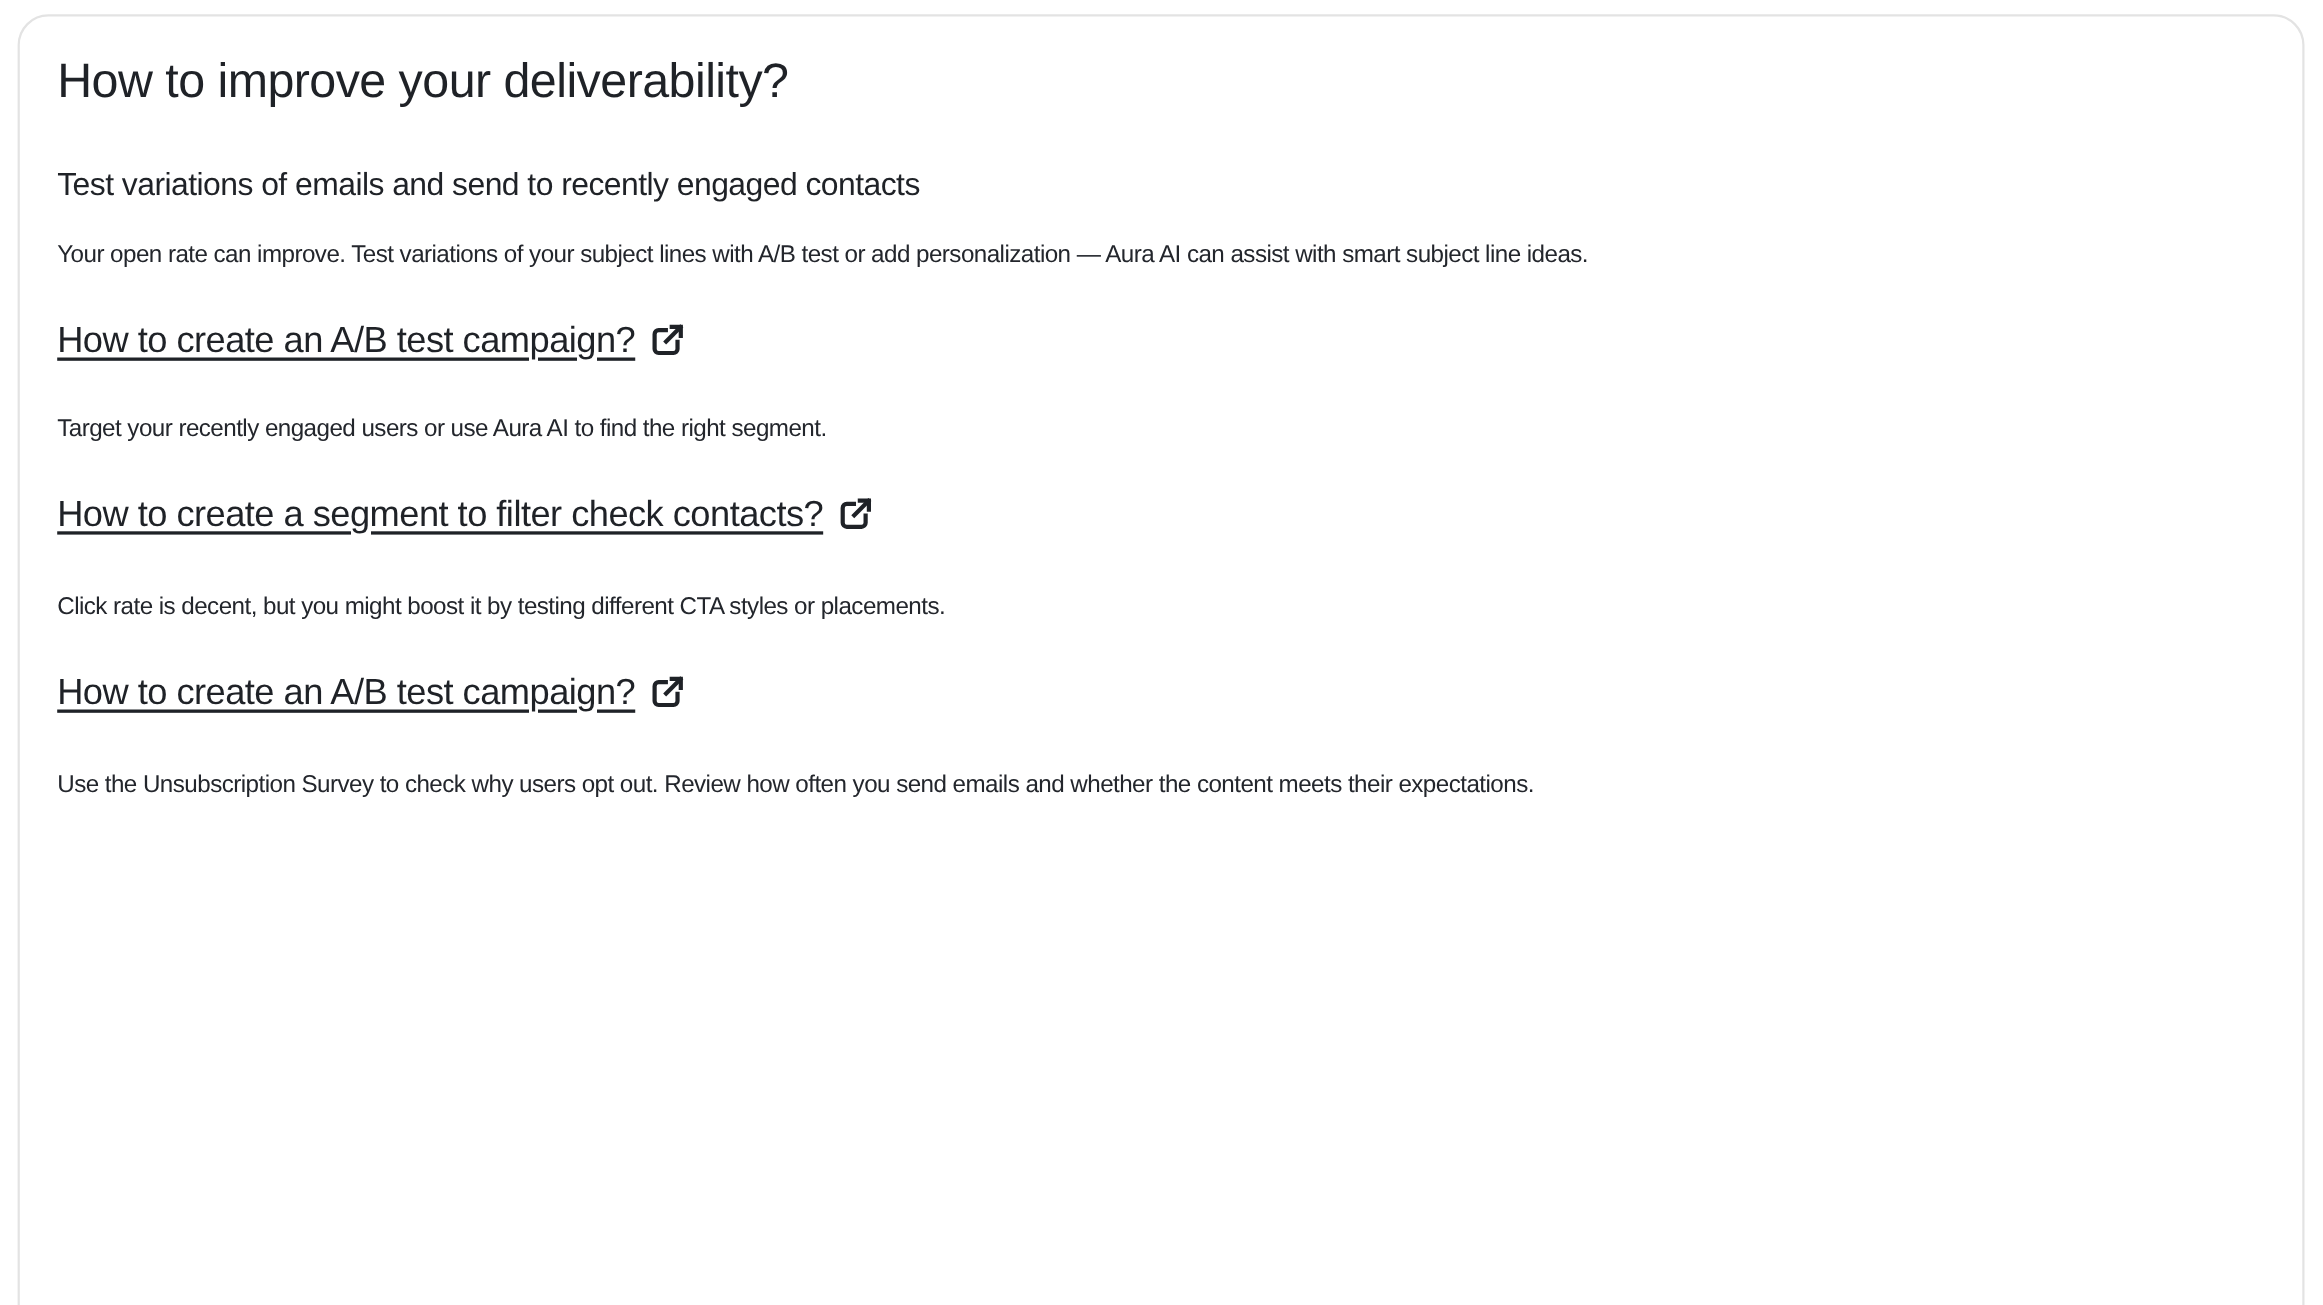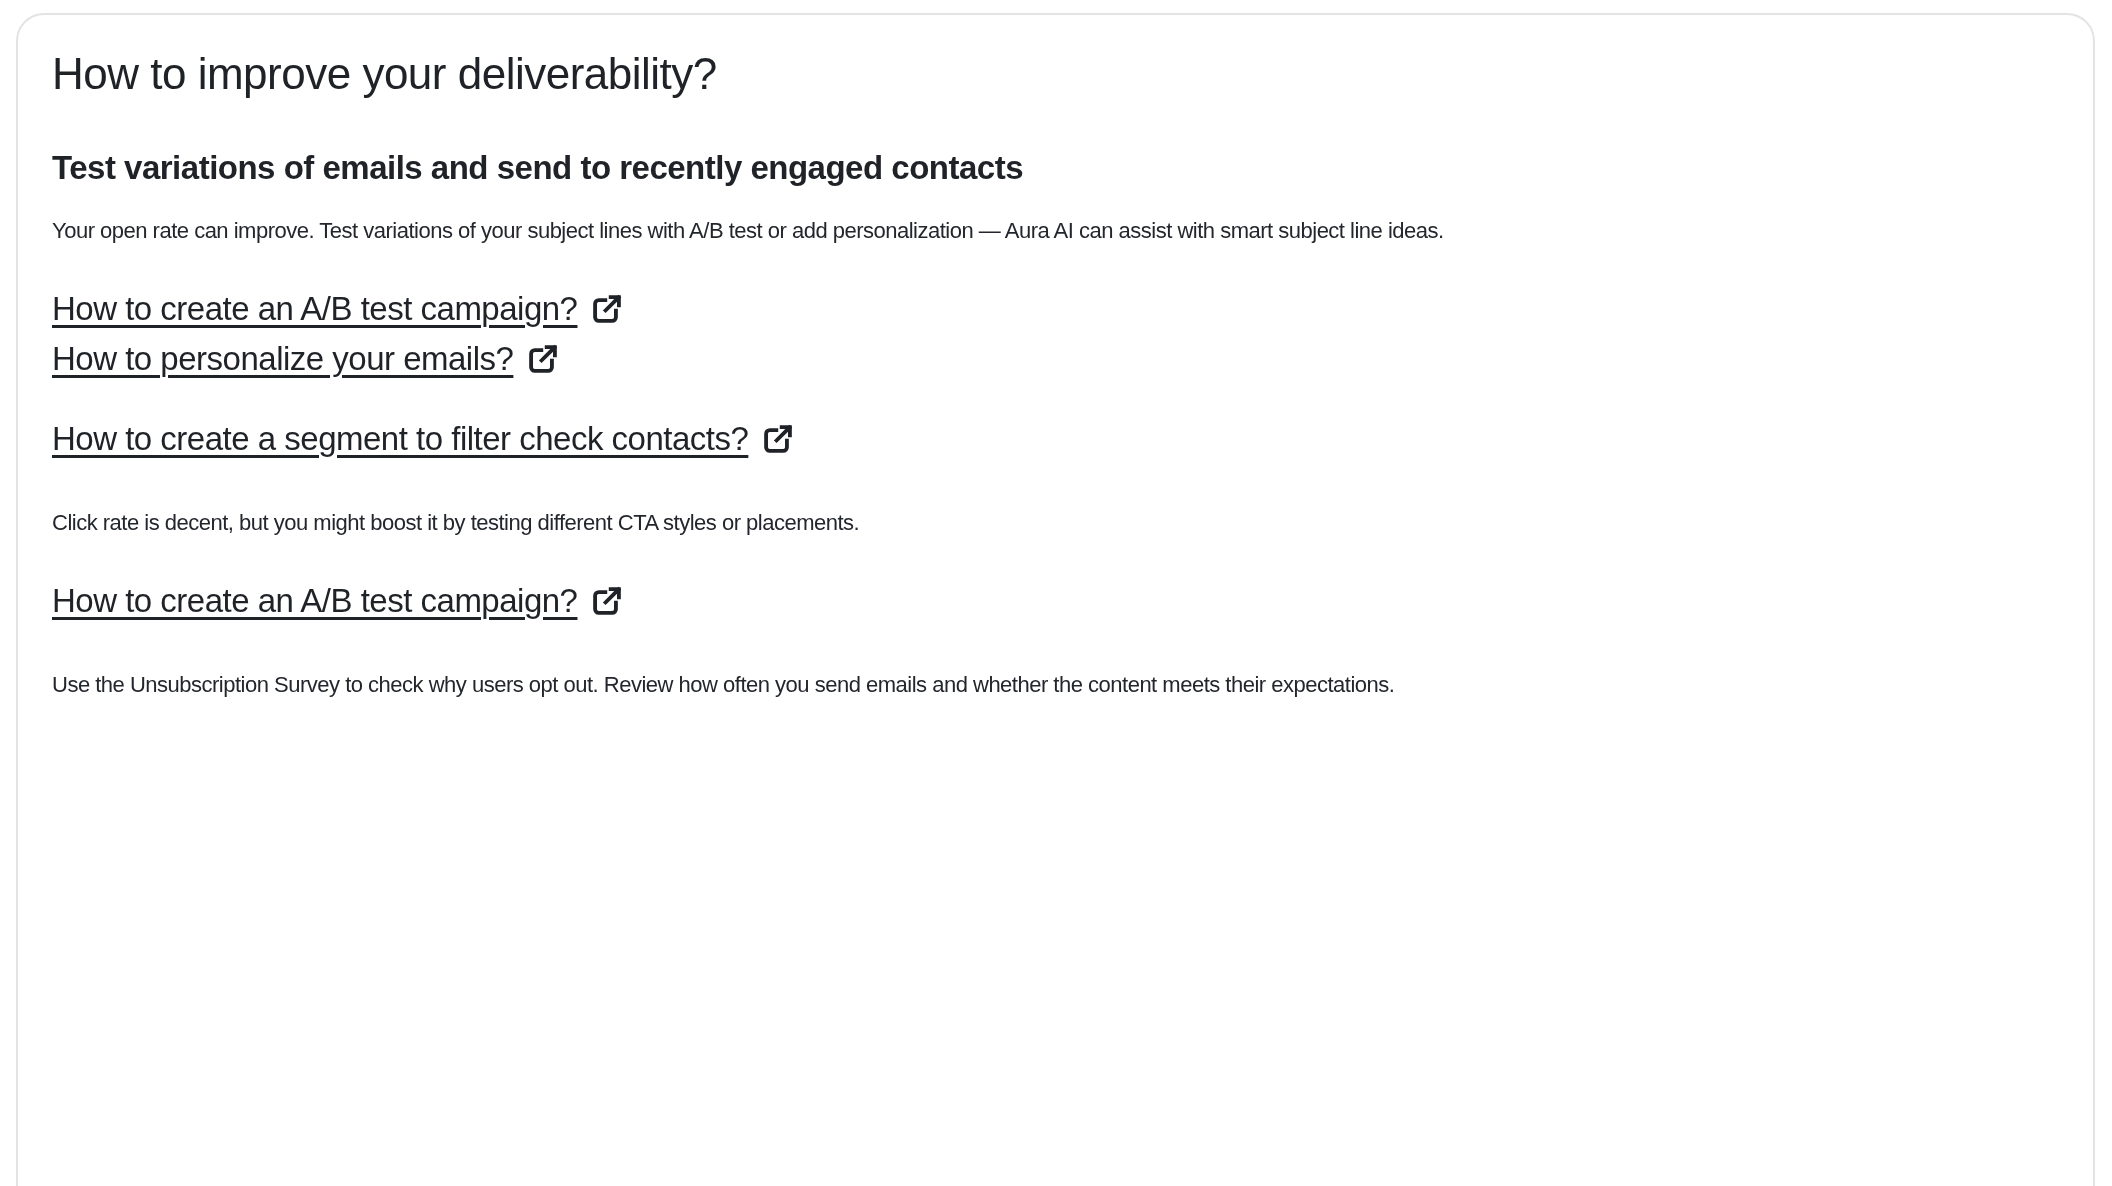--- a/index.html
+++ b/index.html
@@ -28,22 +28,22 @@
   .card-title {
     font-size: 44px;
     font-weight: 400;
     line-height: 54px;
     margin: 0 0 44px 0;
     color: #1f2227;
   }
   .section { margin: 0; }
   .section + .section { margin-top: 34px; }
   .section-heading {
-    font-size: 33px;
-    font-weight: 700;
+    font-size: 29px;
+    font-weight: 400;
     line-height: 46px;
     margin: 0 0 15px 0;
     color: #1f2227;
   }
   .paragraph {
     font-size: 22px;
     font-weight: 400;
     line-height: 50px;
     margin: 0 0 28px 0;
     color: #23262c;
@@ -86,34 +86,23 @@
           <span class="link-label">How to create an A/B test campaign?</span>
           <span class="ext-icon">
             <svg viewBox="0 0 24 24" fill="none" stroke="#1f2227" stroke-width="2.7" stroke-linecap="square">
               <path d="M18.3 13.2v4.6a2.6 2.6 0 0 1-2.6 2.6H6.2a2.6 2.6 0 0 1-2.6-2.6V8.3a2.6 2.6 0 0 1 2.6-2.6h4.6"></path>
               <path d="M14.6 3.6h5.8v5.8"></path>
               <path d="M20.1 3.9L11 13"></path>
             </svg>
           </span>
         </a>
       </div>
-      <div class="link-row">
-        <a class="help-link">
-          <span class="link-label">How to personalize your emails?</span>
-          <span class="ext-icon">
-            <svg viewBox="0 0 24 24" fill="none" stroke="#1f2227" stroke-width="2.7" stroke-linecap="square">
-              <path d="M18.3 13.2v4.6a2.6 2.6 0 0 1-2.6 2.6H6.2a2.6 2.6 0 0 1-2.6-2.6V8.3a2.6 2.6 0 0 1 2.6-2.6h4.6"></path>
-              <path d="M14.6 3.6h5.8v5.8"></path>
-              <path d="M20.1 3.9L11 13"></path>
-            </svg>
-          </span>
-        </a>
-      </div>
     </div>
 
+    <p class="paragraph">Target your recently engaged users or use Aura AI to find the right segment.</p>
 
     <div class="links-group">
       <div class="link-row">
         <a class="help-link">
           <span class="link-label">How to create a segment to filter check contacts?</span>
           <span class="ext-icon">
             <svg viewBox="0 0 24 24" fill="none" stroke="#1f2227" stroke-width="2.7" stroke-linecap="square">
               <path d="M18.3 13.2v4.6a2.6 2.6 0 0 1-2.6 2.6H6.2a2.6 2.6 0 0 1-2.6-2.6V8.3a2.6 2.6 0 0 1 2.6-2.6h4.6"></path>
               <path d="M14.6 3.6h5.8v5.8"></path>
               <path d="M20.1 3.9L11 13"></path>

